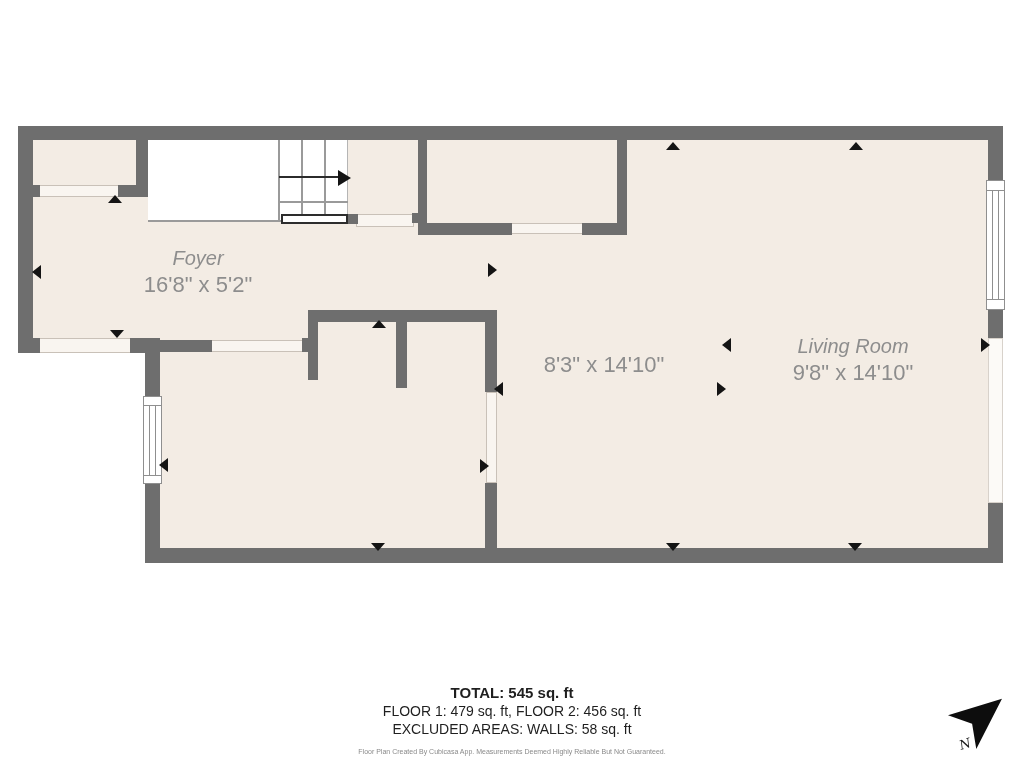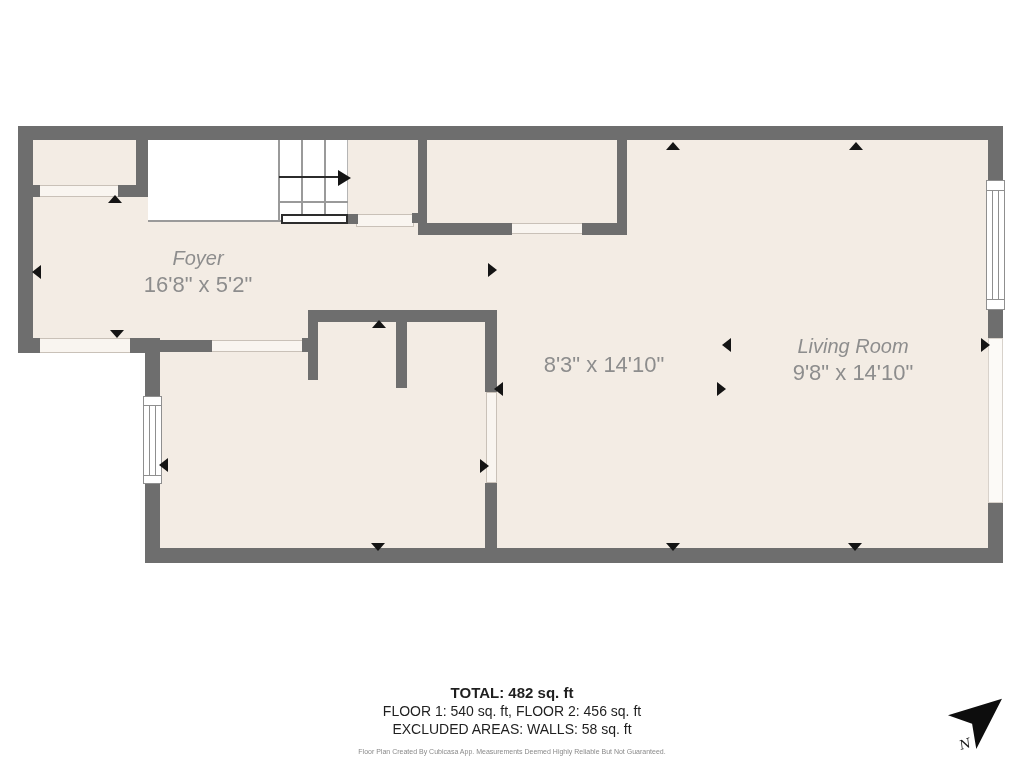--- a/index.html
+++ b/index.html
@@ -121,22 +121,22 @@
   </div>
   <div class="room-label" style="left:604px;top:365px;">
     <div class="room-dims">8'3" x 14'10"</div>
   </div>
   <div class="room-label" style="left:853px;top:359px;">
     <div class="room-name">Living Room</div>
     <div class="room-dims">9'8" x 14'10"</div>
   </div>
 
   <div id="footer">
-    <div class="ft-total">TOTAL: 482 sq. ft</div>
-    <div class="ft-line">FLOOR 1: 540 sq. ft, FLOOR 2: 456 sq. ft</div>
+    <div class="ft-total">TOTAL: 545 sq. ft</div>
+    <div class="ft-line">FLOOR 1: 479 sq. ft, FLOOR 2: 456 sq. ft</div>
     <div class="ft-line">EXCLUDED AREAS: WALLS: 58 sq. ft</div>
     <div class="ft-small">Floor Plan Created By Cubicasa App. Measurements Deemed Highly Reliable But Not Guaranteed.</div>
   </div>
 
   <div id="compass">
     <svg width="72" height="68" viewBox="0 0 72 68">
       <g transform="rotate(50 34 30)">
         <polygon points="34,0 56,52 34,39 12,52" fill="#0d0d0d"></polygon>
       </g>
       <text x="16" y="62" font-size="13" font-style="italic" font-family="DejaVu Serif, serif" fill="#1a1a1a" transform="rotate(-18 16 62)">N</text>

